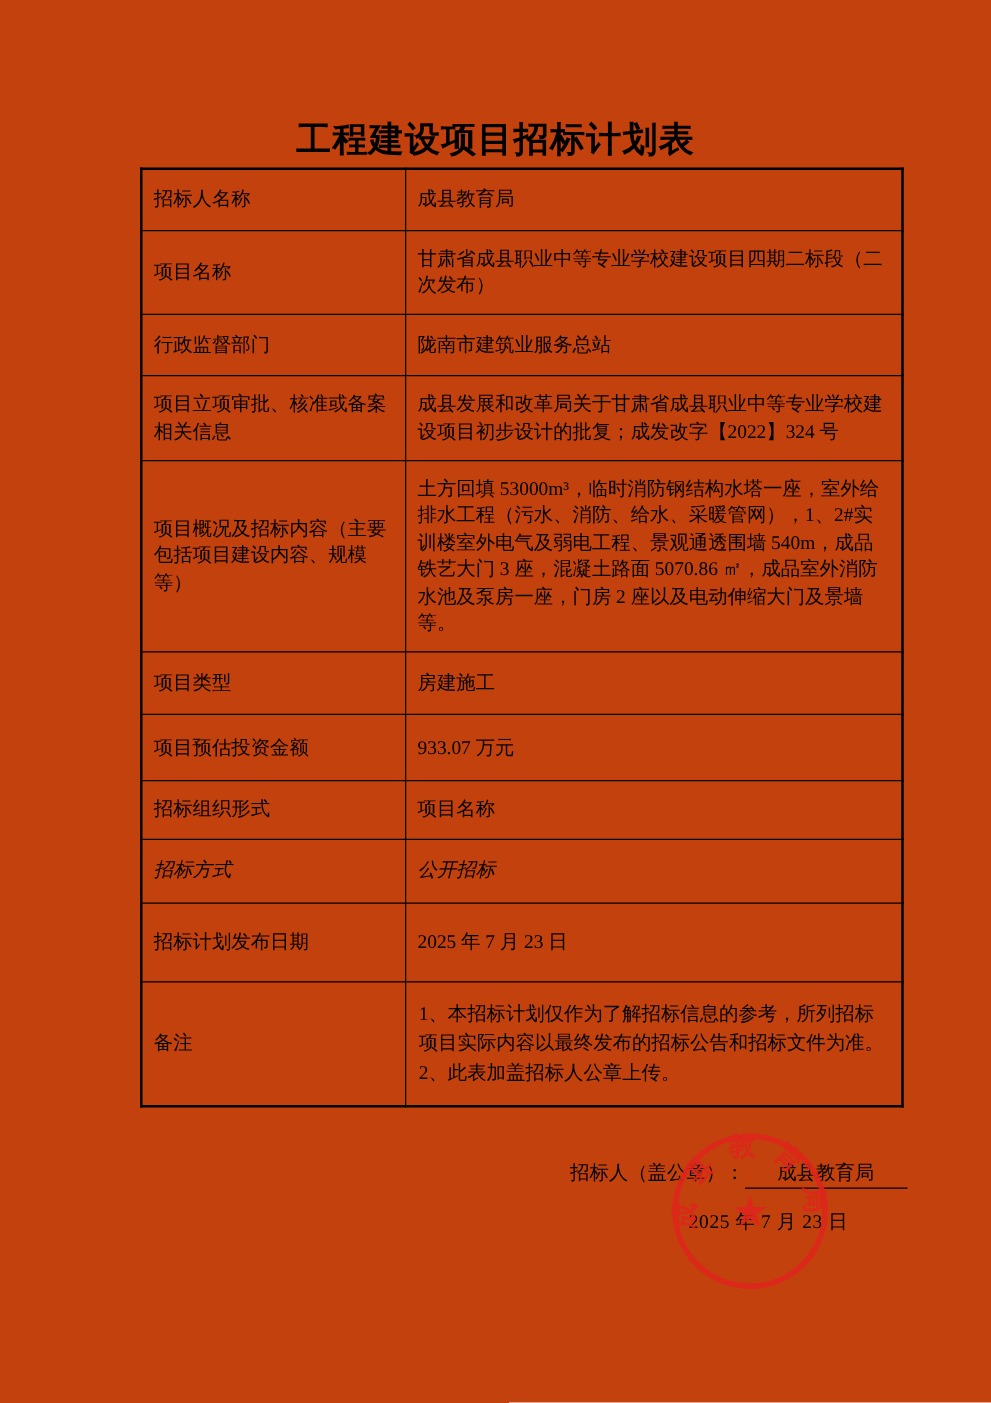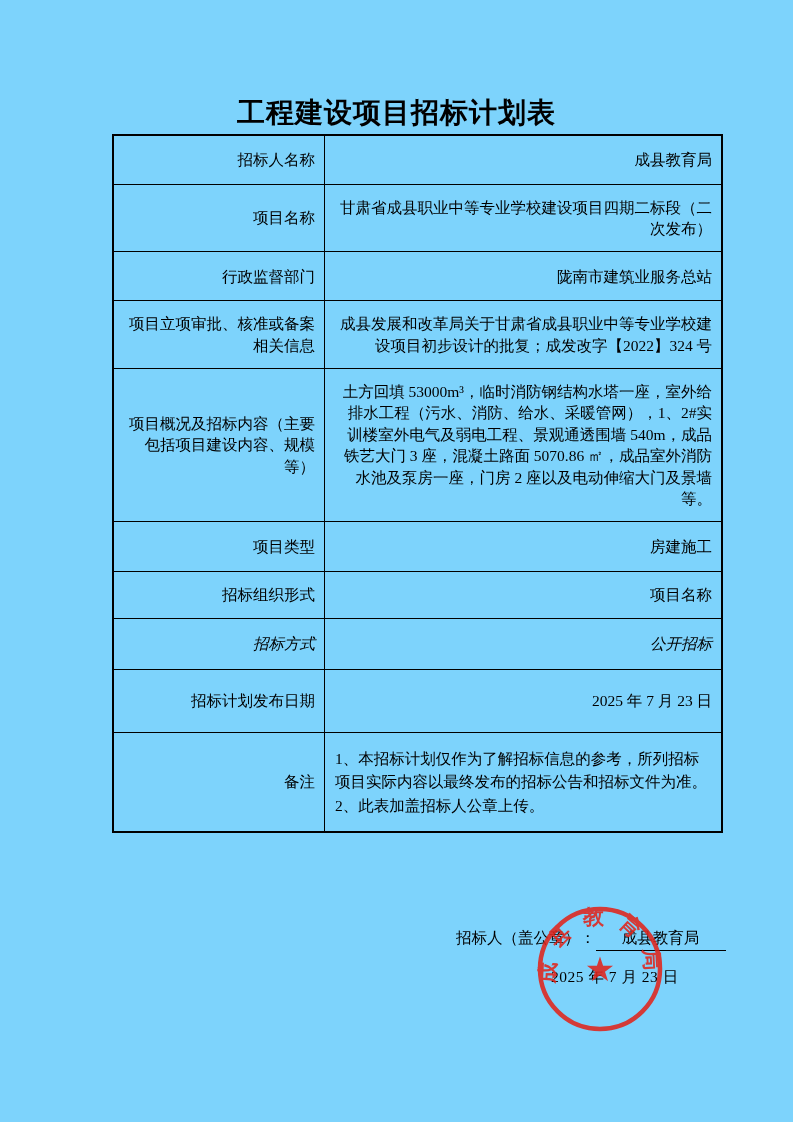--- a/index.html
+++ b/index.html
@@ -1,19 +1,19 @@
 <!DOCTYPE html>
 <html><head>
 <meta charset="utf-8">
 <style>
   html,body{margin:0;padding:0;background:#ffffff;}
   .page{
     position:relative;
     width:793px;height:1122px;
-    background:#7dd3fc;
+    background:#c2410c;
     font-family:"Liberation Serif","DejaVu Serif",serif;
     color:#000;
     overflow:hidden;
   }
   .doc-title{
     position:absolute;top:96px;left:0;width:100%;
     text-align:center;
     font-size:28px;font-weight:bold;
     letter-spacing:1px;
     line-height:1.2;
@@ -21,21 +21,21 @@
   table.bid-table{
     position:absolute;top:134px;left:112px;
     width:570px;
     border-collapse:collapse;
     table-layout:fixed;
     border:2px solid #000;
   }
   table.bid-table td{
     border:1.5px solid #000;
     vertical-align:middle;
-    text-align:right;
+    text-align:left;
     font-size:15.5px;
     line-height:1.38;
     padding:12px 9px;
     word-break:break-all;
   }
   td.col-label{width:192px;font-weight:normal;}
   td.col-value{width:378px;}
   tr.r1{height:49px;}  tr.r2{height:53px;}  tr.r3{height:49px;}
   tr.r4{height:60px;}  tr.r5{height:128px;} tr.r6{height:50px;}
   tr.r7{height:53px;}  tr.r8{height:46px;}  tr.r9{height:51px;font-style:italic;}
@@ -96,20 +96,24 @@
         <td class="col-value">成县发展和改革局关于甘肃省成县职业中等专业学校建设项目初步设计的批复；成发改字【2022】324 号</td>
       </tr>
       <tr class="r5">
         <td class="col-label">项目概况及招标内容（主要包括项目建设内容、规模等）</td>
         <td class="col-value">土方回填 53000m³，临时消防钢结构水塔一座，室外给排水工程（污水、消防、给水、采暖管网），1、2#实训楼室外电气及弱电工程、景观通透围墙 540m，成品铁艺大门 3 座，混凝土路面 5070.86 ㎡，成品室外消防水池及泵房一座，门房 2 座以及电动伸缩大门及景墙等。</td>
       </tr>
       <tr class="r6">
         <td class="col-label">项目类型</td>
         <td class="col-value">房建施工</td>
       </tr>
+      <tr class="r7">
+        <td class="col-label">项目预估投资金额</td>
+        <td class="col-value">933.07 万元</td>
+      </tr>
       <tr class="r8">
         <td class="col-label">招标组织形式</td>
         <td class="col-value">项目名称</td>
       </tr>
       <tr class="r9">
         <td class="col-label">招标方式</td>
         <td class="col-value">公开招标</td>
       </tr>
       <tr class="r11">
         <td class="col-label">招标计划发布日期</td>

